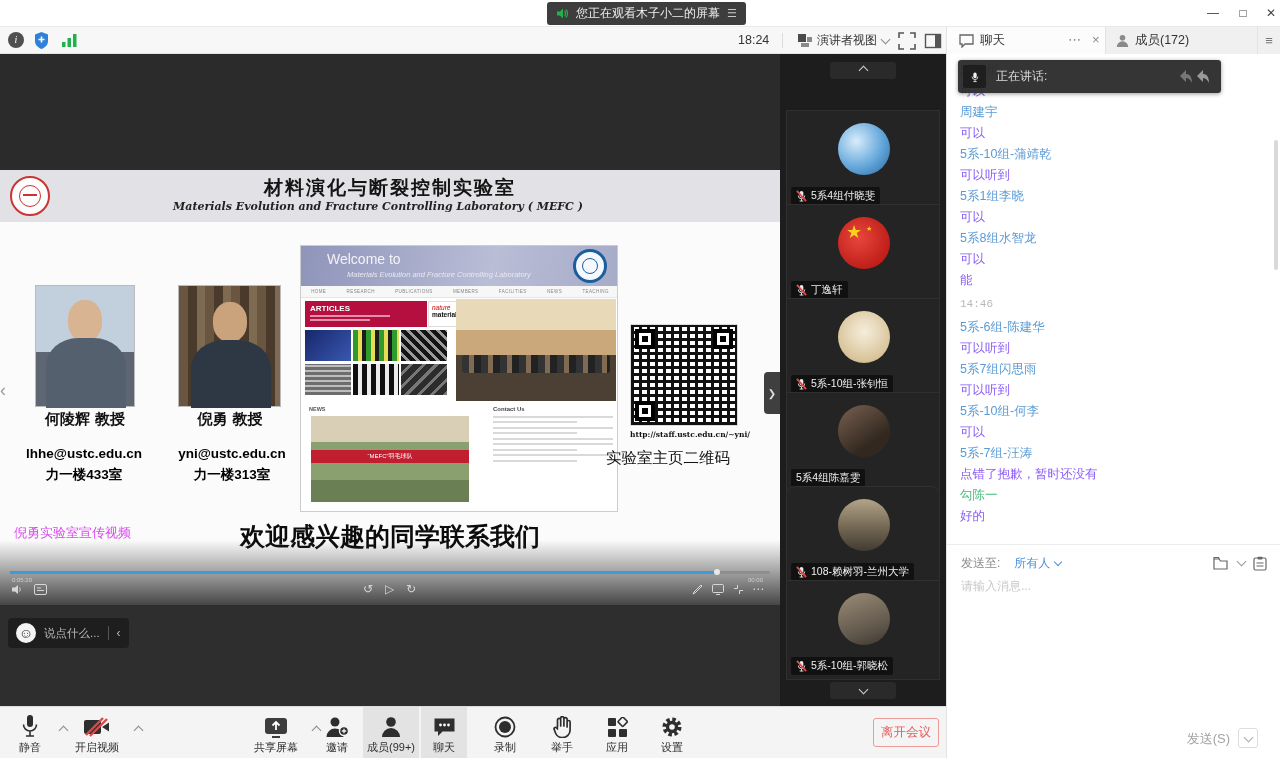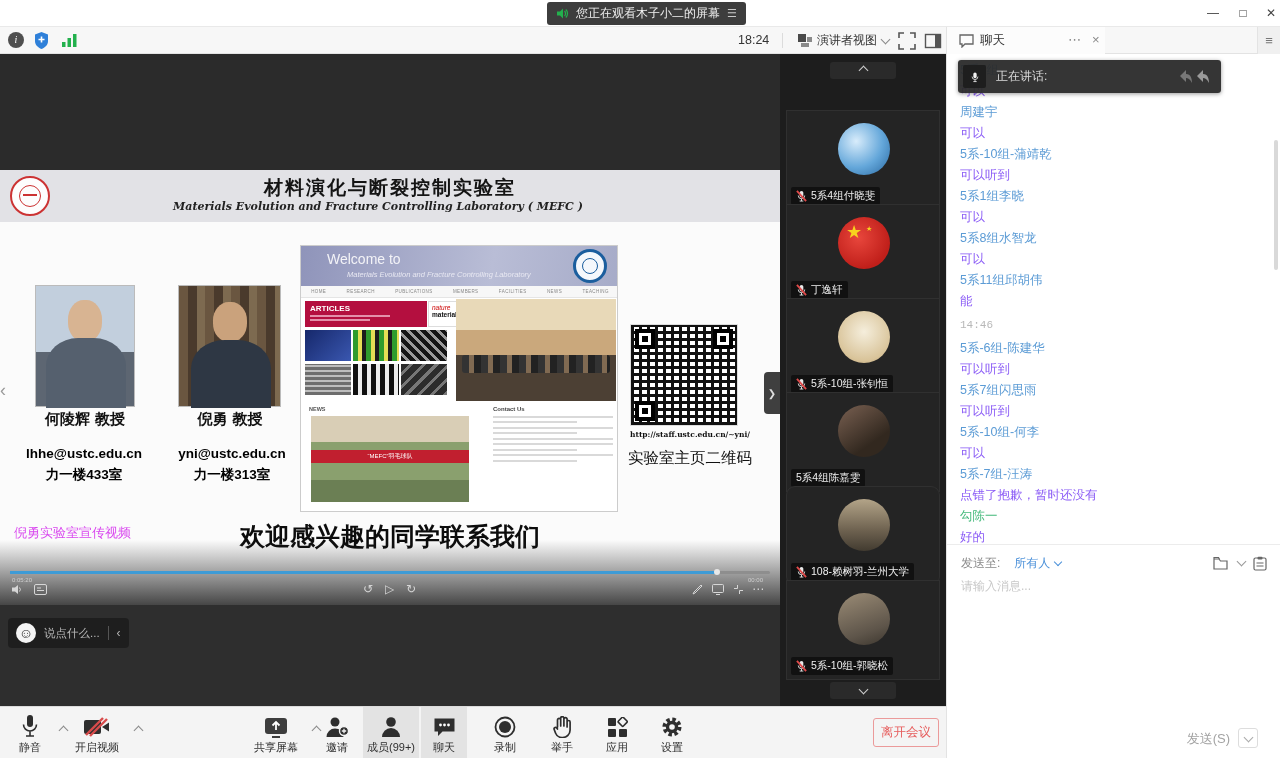--- a/index.html
+++ b/index.html
@@ -80,21 +80,21 @@
   .contact { position:absolute; left:192px; top:160px; width:120px; height:100px; }
   .contact .ct { font-size:6px; font-weight:bold; color:#444; margin-bottom:3px; }
   .cline { height:2px; background:#d9d9d9; margin:3.5px 0; }
   .cline.short { width:70%; }
 
   
   .qr { left:630px; top:270px; width:108px; height:102px; background:#fff; border:1px solid #ddd; background-image:repeating-linear-gradient(0deg,#111 0 3px,transparent 3px 7px),repeating-linear-gradient(90deg,#111 0 3px,#fff 3px 8px); }
   .qr .fm { position:absolute; width:20px; height:20px; border:4px solid #000; background:#fff; }
   .qr .fm i { position:absolute; left:3px; top:3px; width:6px; height:6px; background:#000; }
   .qr-url { left:610px; top:376px; width:160px; text-align:center; font-size:7.5px; font-weight:bold; font-family:"DejaVu Serif","Liberation Serif",serif; color:#111; }
-  .qr-cap { left:606px; top:394px; width:168px; text-align:center; font-size:15.5px; color:#111; }
+  .qr-cap { left:606px; top:394px; width:168px; font-size:15.5px; color:#111; }
 
   .caption { left:0; top:466px; width:780px; text-align:center; font-size:25px; font-weight:bold; color:#0c0c0c; }
   .watermark { left:14px; top:470px; font-size:13px; color:#d946ef; }
 
   
   .pl-overlay { left:0; top:486px; width:780px; height:65px; background:linear-gradient(180deg,rgba(120,120,120,0),rgba(45,45,45,.88)); }
   .pl-track { left:10px; top:31px; width:760px; height:3px; background:#8e8e8e; border-radius:2px; }
   .pl-fill { left:0; top:0; width:93%; height:3px; background:#3e9bd6; }
   .pl-knob { left:93%; top:-2px; width:6px; height:6px; margin-left:-3px; border-radius:50%; background:#e8e8e8; }
   .pl-time { top:37px; font-size:6px; color:#cfcfcf; }
@@ -210,20 +210,27 @@
         <rect x="11" y="2.5" width="5.5" height="13" fill="#555"></rect>
       </svg>
     <div class="abs tab-chat">
       <svg width="15" height="14" viewBox="0 0 15 14">
           <path d="M1 1 h13 v9 h-8 l-3 3 v-3 h-2 z" stroke="#666" stroke-width="1.3" fill="none"></path>
         </svg>
       <span>聊天</span>
     </div>
     <span class="abs tab-chat-ctrl" style="left:1068px;">⋯</span>
     <span class="abs tab-chat-ctrl" style="left:1092px;">×</span>
+    <div class="abs tab-members">
+      <svg width="13" height="13" viewBox="0 0 13 13">
+          <circle cx="6.5" cy="3.8" r="2.8" fill="#8a8a8a"></circle>
+          <path d="M0.8 13 a5.7 5.7 0 0 1 11.4 0 z" fill="#8a8a8a"></path>
+        </svg>
+      <span>成员(172)</span>
+    </div>
     <div class="abs tab-burger">≡</div>
   </div>
 
   <div class="abs share">
     <div class="abs headerband"></div>
     <div class="abs seal">
         <i></i>
         <b></b>
       </div>
     <div class="abs slide-title">材料演化与断裂控制实验室</div>
@@ -445,21 +452,20 @@
       <div class="m m-name">5系7组</div>
       <div class="m m-text">可以</div>
       <div class="m m-name">周建宇</div>
       <div class="m m-text">可以</div>
       <div class="m m-name">5系-10组-蒲靖乾</div>
       <div class="m m-text">可以听到</div>
       <div class="m m-name">5系1组李晓</div>
       <div class="m m-text">可以</div>
       <div class="m m-name">5系8组水智龙</div>
       <div class="m m-text">可以</div>
-      <div class="m m-name">5系11组邱胡伟</div>
       <div class="m m-text">能</div>
       <div class="m m-time">14:46</div>
       <div class="m m-name">5系-6组-陈建华</div>
       <div class="m m-text">可以听到</div>
       <div class="m m-name">5系7组闪思雨</div>
       <div class="m m-text">可以听到</div>
       <div class="m m-name">5系-10组-何李</div>
       <div class="m m-text">可以</div>
       <div class="m m-name">5系-7组-汪涛</div>
       <div class="m m-text">点错了抱歉，暂时还没有</div>

